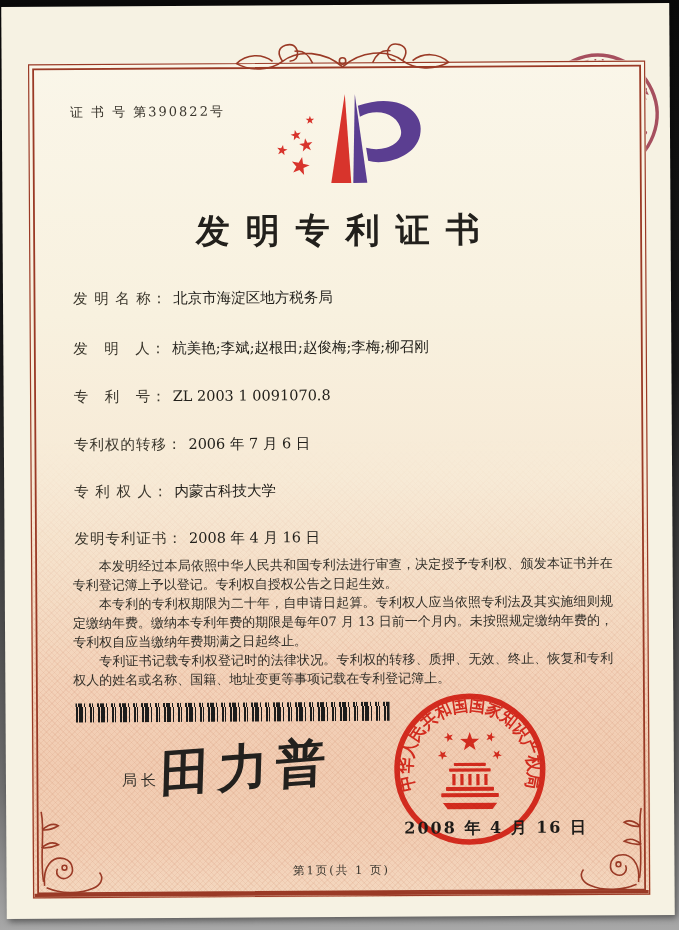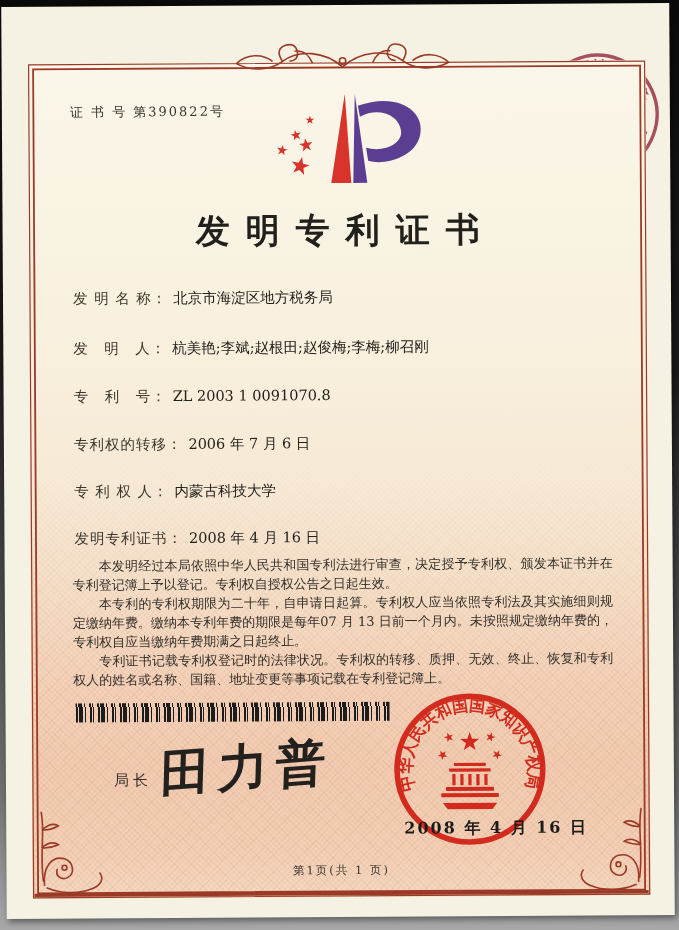--- a/index.html
+++ b/index.html
@@ -50,21 +50,21 @@
   .paras p { text-indent:2em; }
   .barcode {
     position:absolute; left:44px; top:640px; width:314px; height:19px;
     background: repeating-linear-gradient(90deg,
       #1c1c1c 0 2px, transparent 2px 3px,
       #1c1c1c 3px 7px, transparent 7px 9px,
       #1c1c1c 9px 10px, transparent 10px 14px,
       #1c1c1c 14px 16px, transparent 16px 17px,
       #1c1c1c 17px 18px, transparent 18px 22px);
   }
-  .director { position:absolute; left:82px; top:708px; font-size:15px; letter-spacing:4px; color:#33302a; }
+  .director { position:absolute; left:90px; top:708px; font-size:15px; letter-spacing:4px; color:#33302a; }
   .signature {
     position:absolute; left:128px; top:672px; font-size:50px; font-weight:bold; color:#23211e;
     font-family:"DejaVu Serif", serif;
     transform: rotate(-4deg) skewX(-6deg); letter-spacing:8px;
   }
   .seal { position:absolute; left:358px; top:628px; width:160px; height:160px; opacity:.92; mix-blend-mode:multiply; }
   .seal-date {
     position:absolute; left:372px; top:757px; z-index:3;
     font-size:16px; font-weight:bold; letter-spacing:2px; color:#1d1b18;
   }

